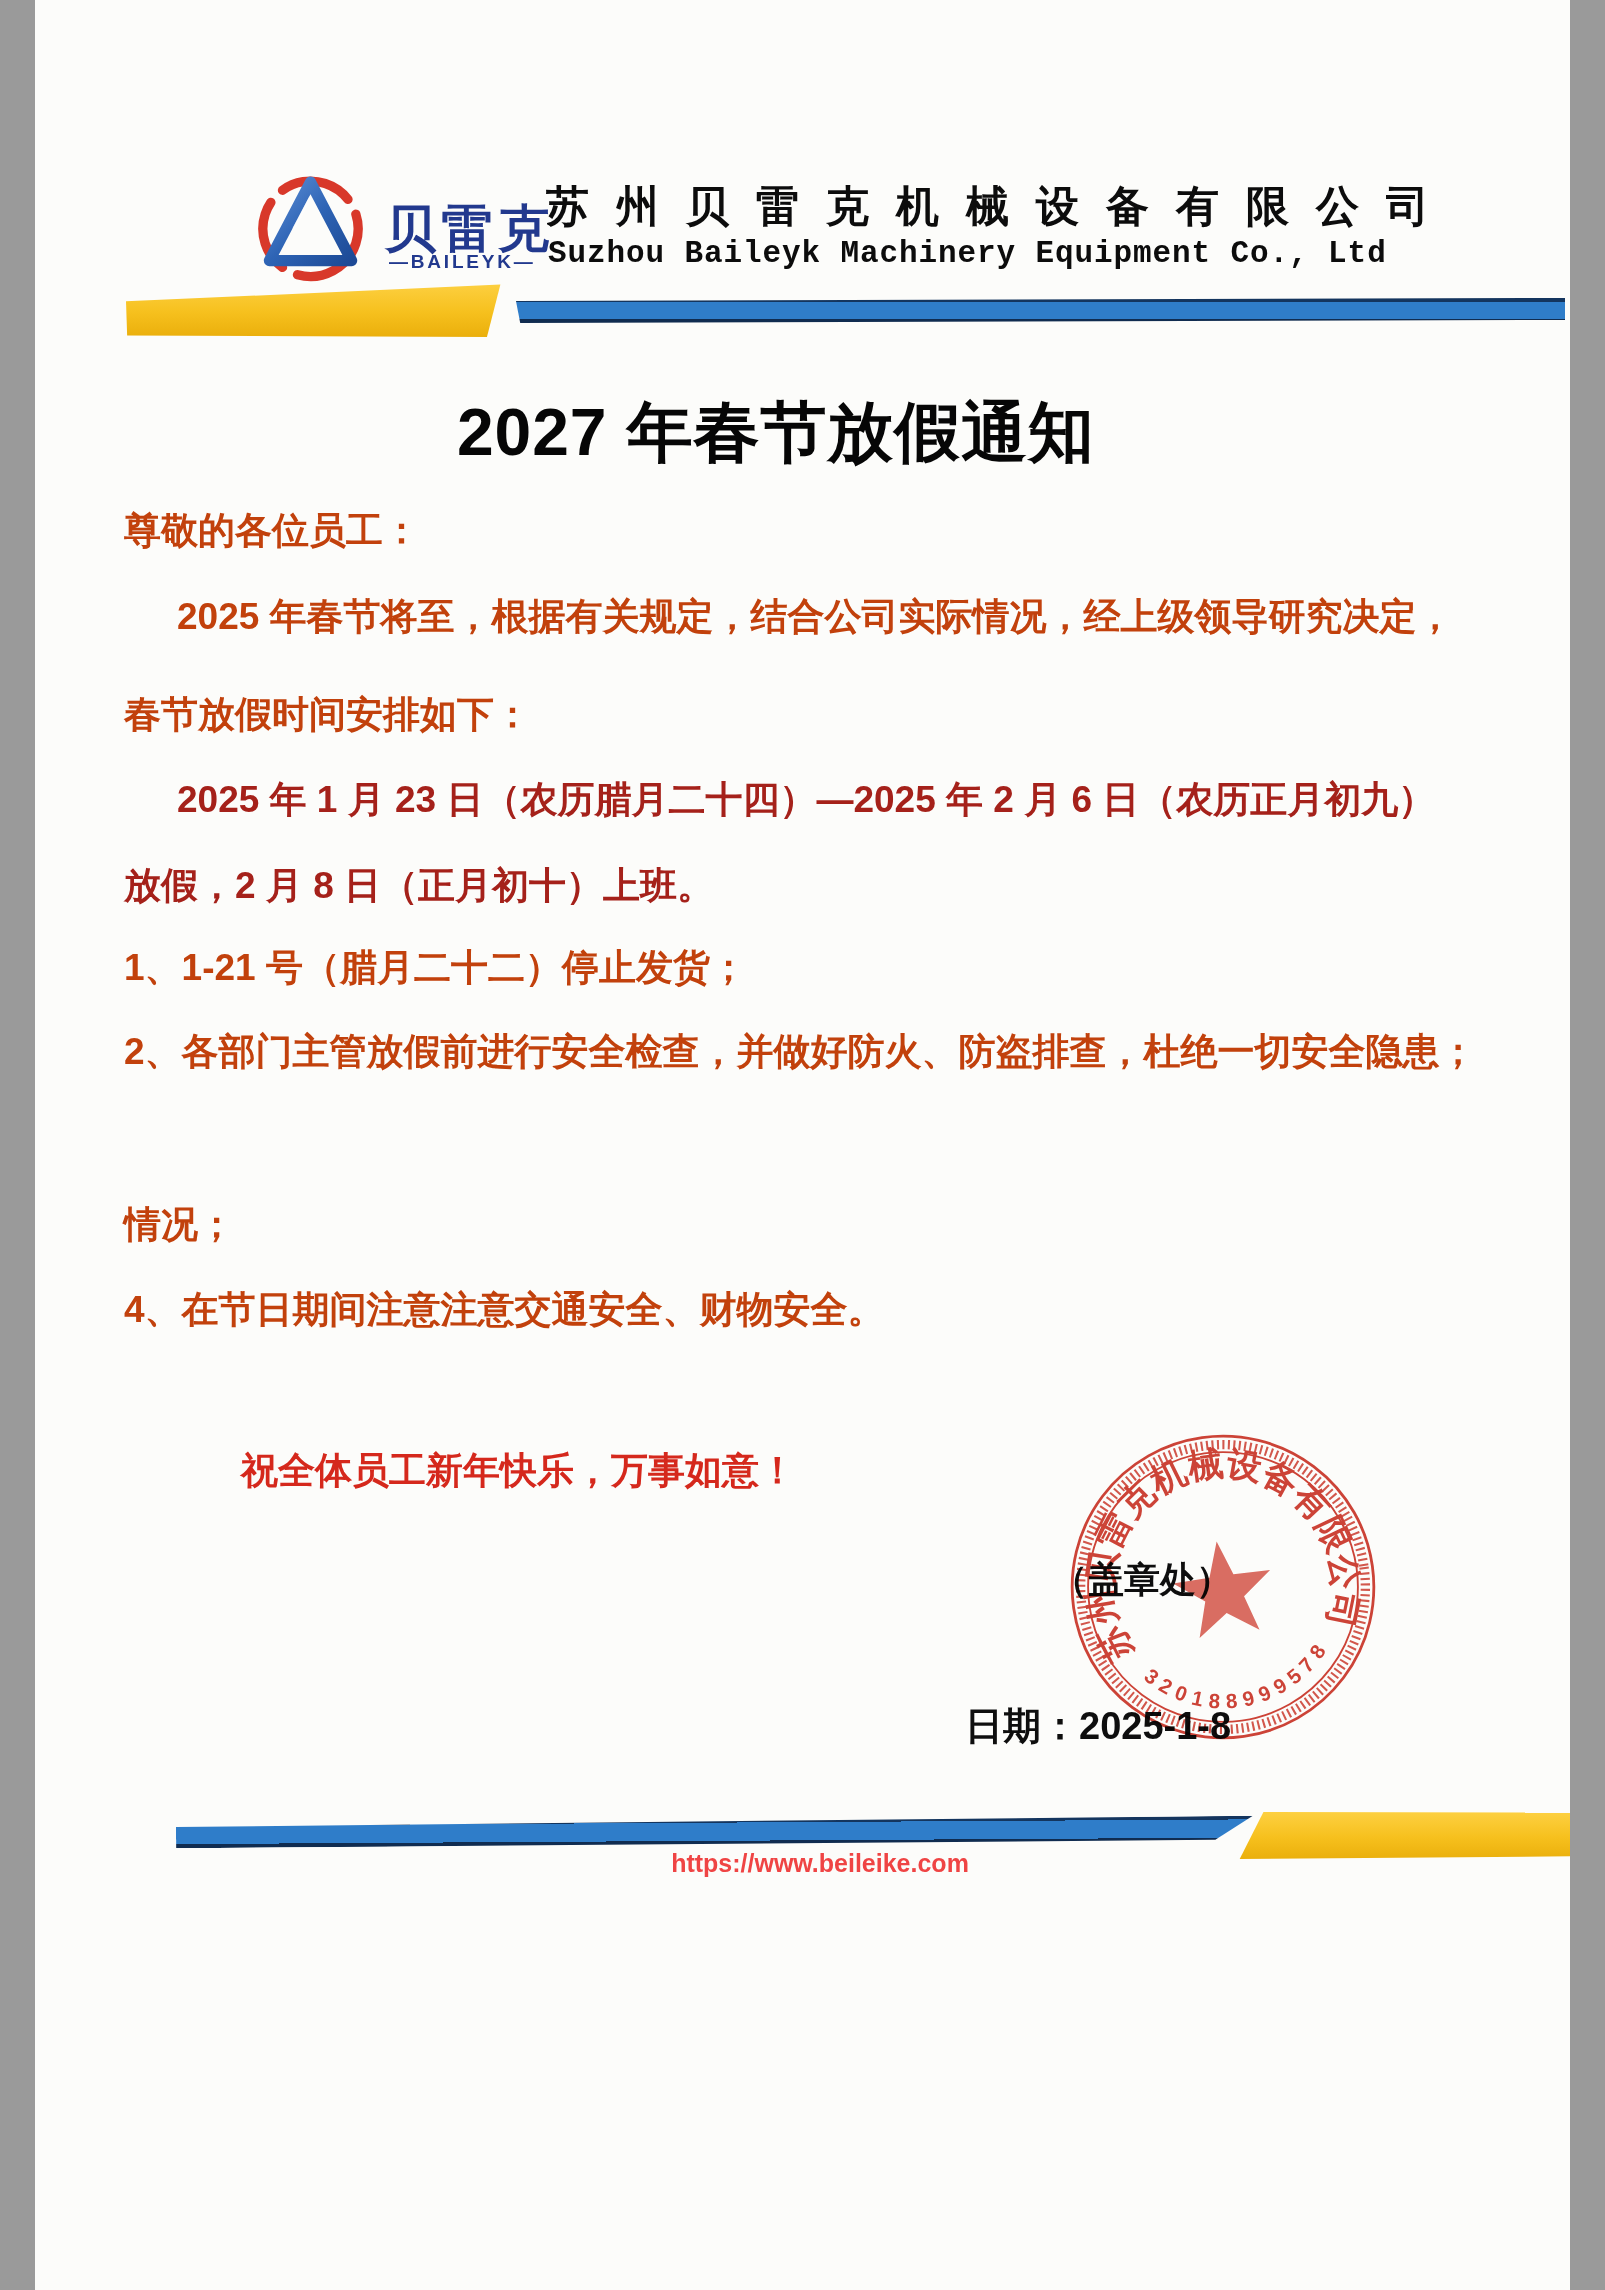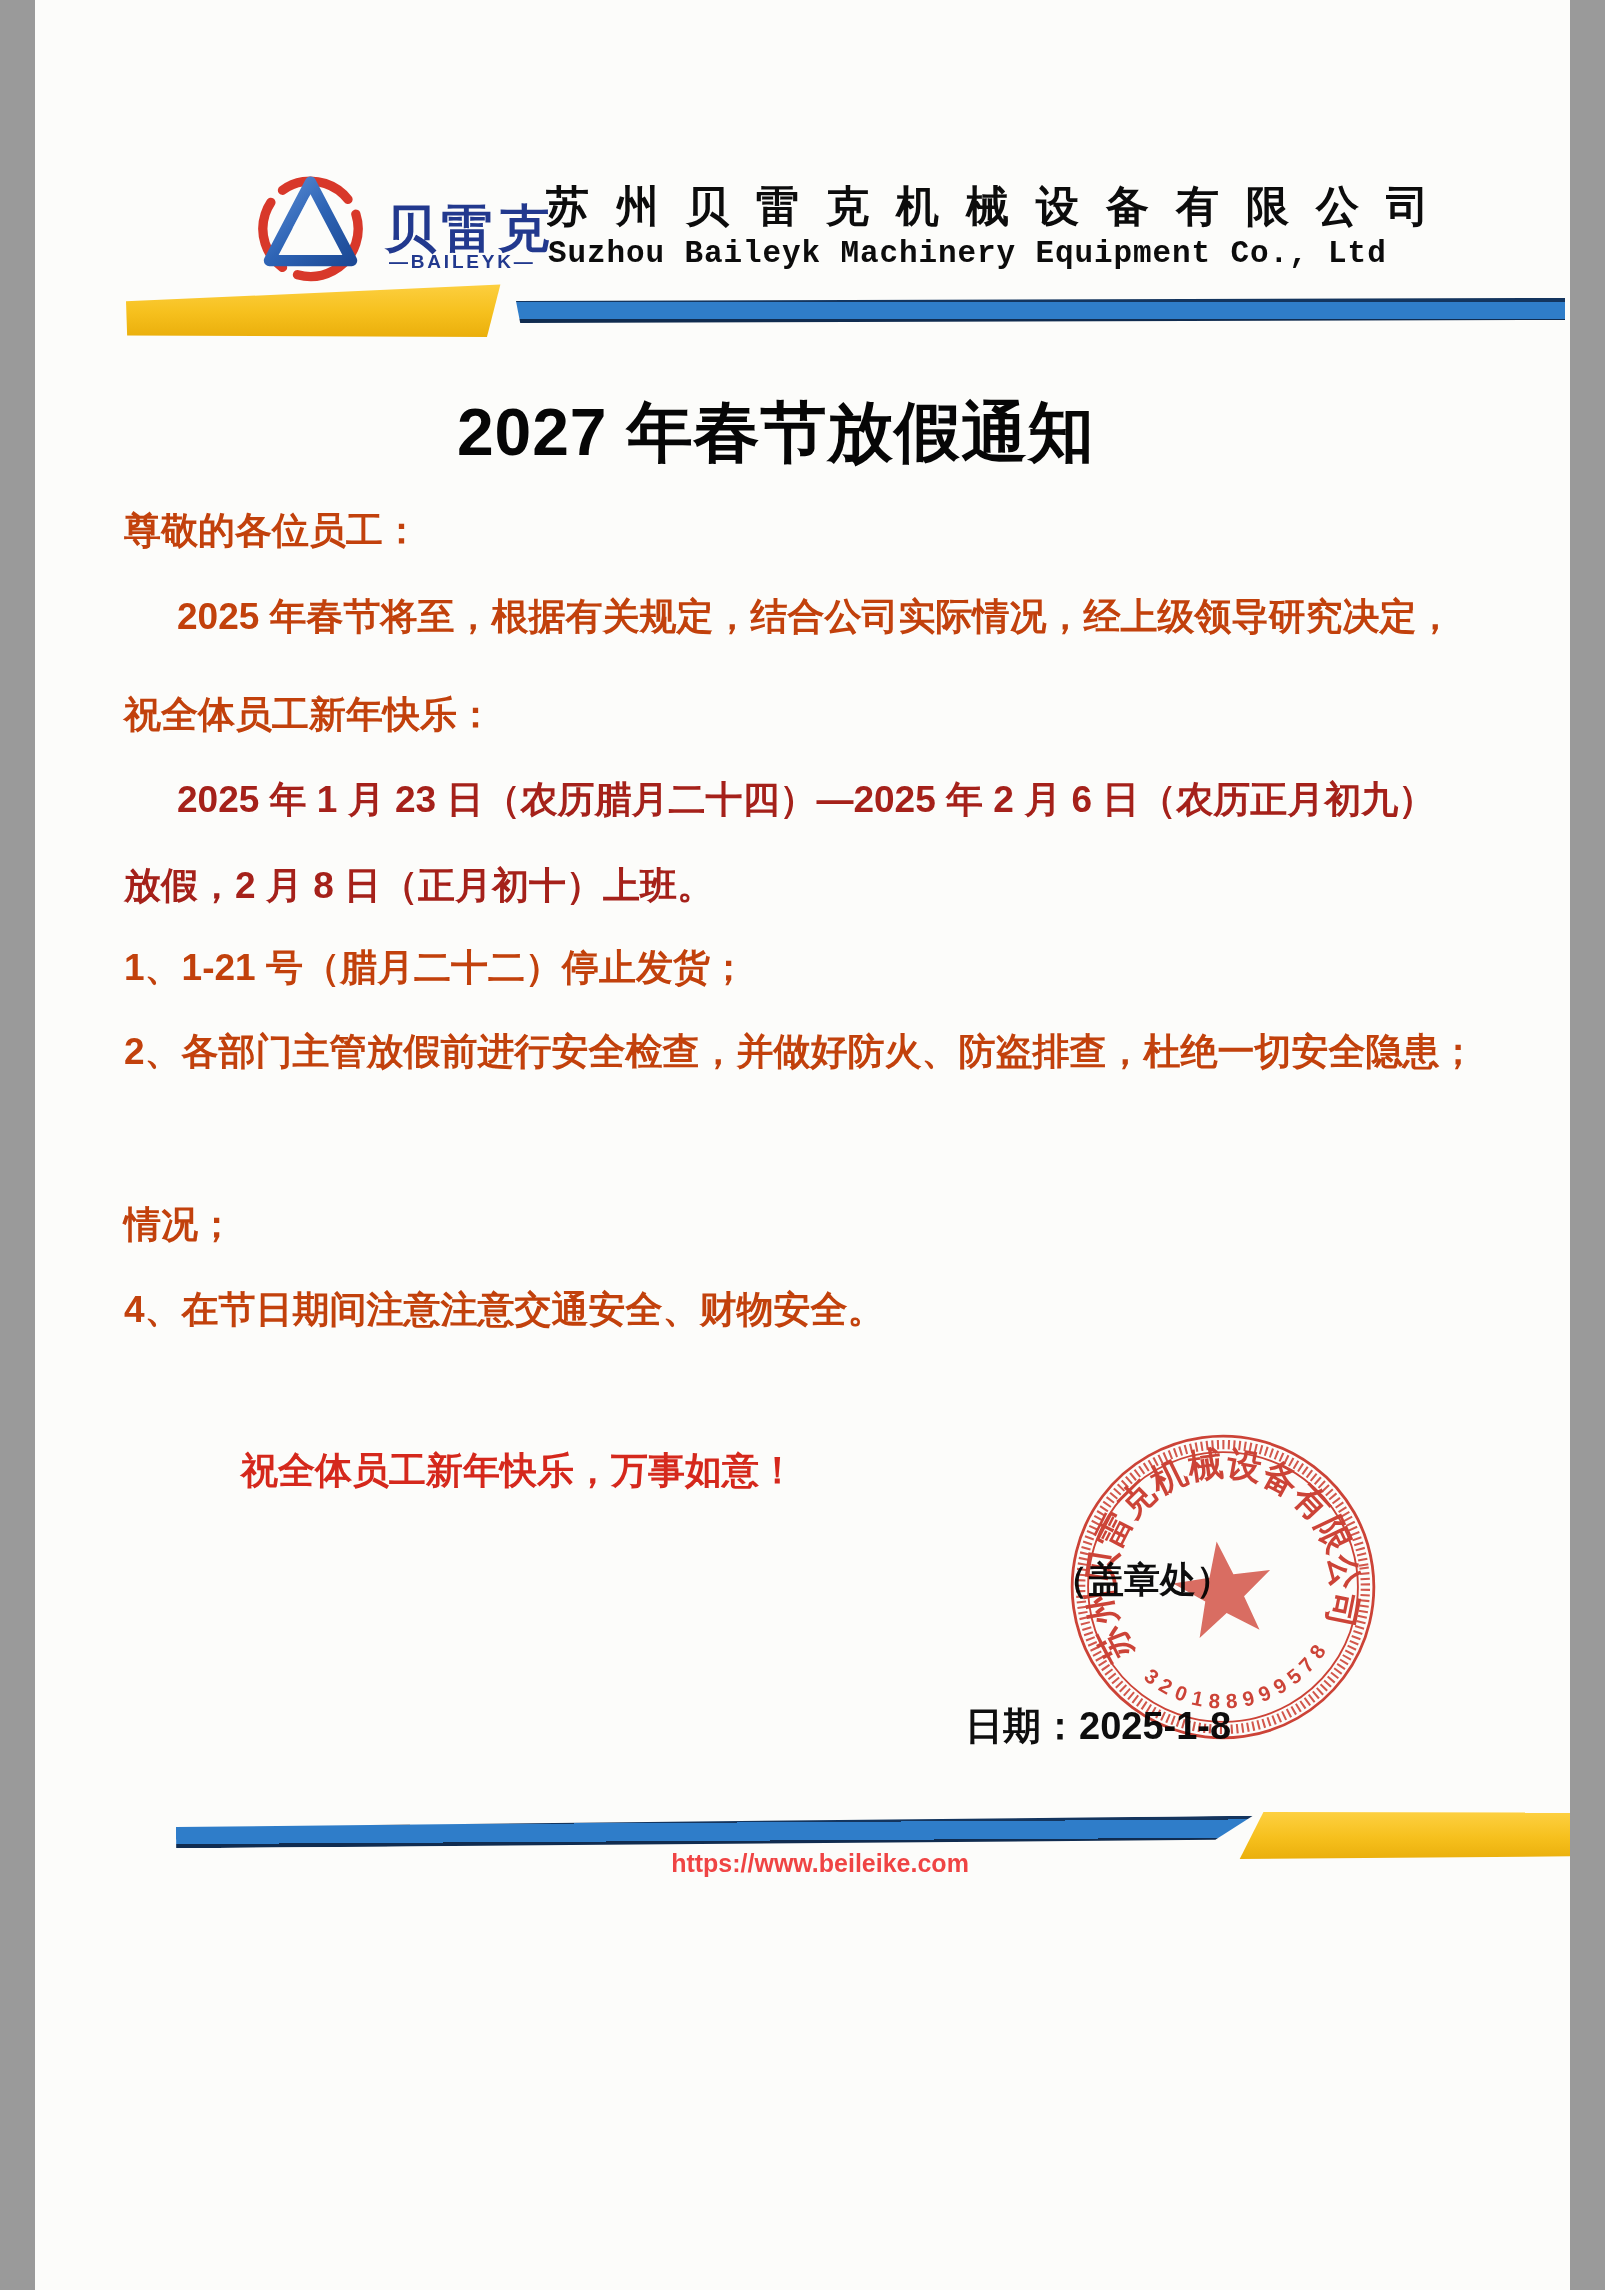--- a/index.html
+++ b/index.html
@@ -68,21 +68,21 @@
   <div class="abs company-cn" style="left:511px;top:178px;">苏州贝雷克机械设备有限公司</div>
   <div class="abs company-en" style="left:513px;top:236px;">Suzhou Baileyk Machinery Equipment Co., Ltd</div>
 
   <div class="abs bar-yellow top-yellow"></div>
   <div class="abs bar-blue top-blue"></div>
 
   <div class="abs title" style="left:422px;top:388px;">2027 年春节放假通知</div>
 
   <div class="abs body-line" style="left:89px;top:506px;">尊敬的各位员工：</div>
   <div class="abs body-line" style="left:142px;top:592px;">2025 年春节将至，根据有关规定，结合公司实际情况，经上级领导研究决定，</div>
-  <div class="abs body-line" style="left:89px;top:690px;">祝全体员工新年快乐：</div>
+  <div class="abs body-line" style="left:89px;top:690px;">春节放假时间安排如下：</div>
 
   <div class="abs body-line red-dark" style="left:142px;top:775px;">2025 年 1 月 23 日（农历腊月二十四）—2025 年 2 月 6 日（农历正月初九）</div>
   <div class="abs body-line red-dark" style="left:89px;top:861px;">放假，2 月 8 日（正月初十）上班。</div>
 
   <div class="abs body-line" style="left:89px;top:943px;">1、1-21 号（腊月二十二）停止发货；</div>
   <div class="abs body-line" style="left:89px;top:1027px;">2、各部门主管放假前进行安全检查，并做好防火、防盗排查，杜绝一切安全隐患；</div>
   <div class="abs body-line" style="left:89px;top:1200px;">情况；</div>
   <div class="abs body-line" style="left:89px;top:1285px;">4、在节日期间注意注意交通安全、财物安全。</div>
 
   <div class="abs body-line red-bright" style="left:206px;top:1446px;">祝全体员工新年快乐，万事如意！</div>

